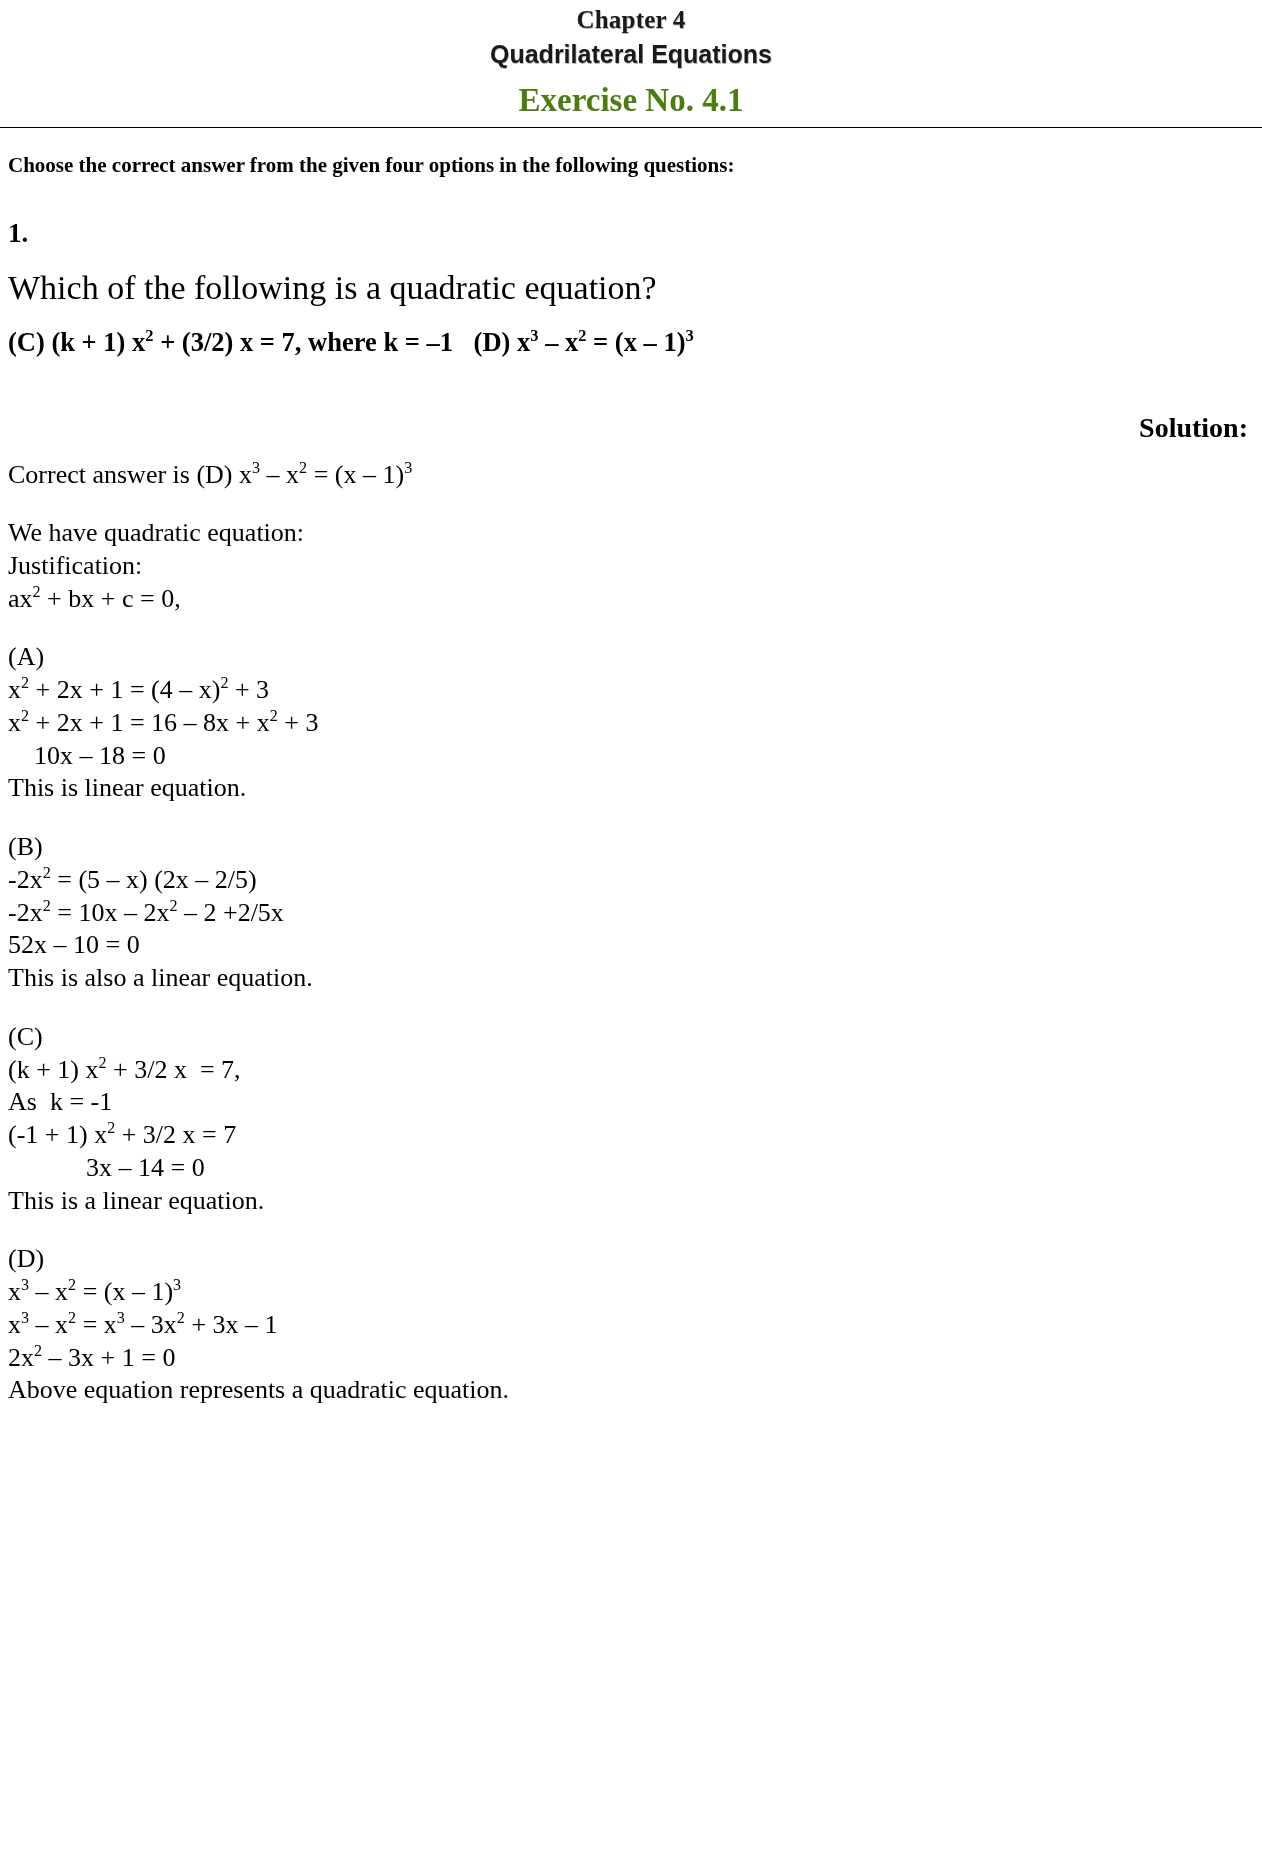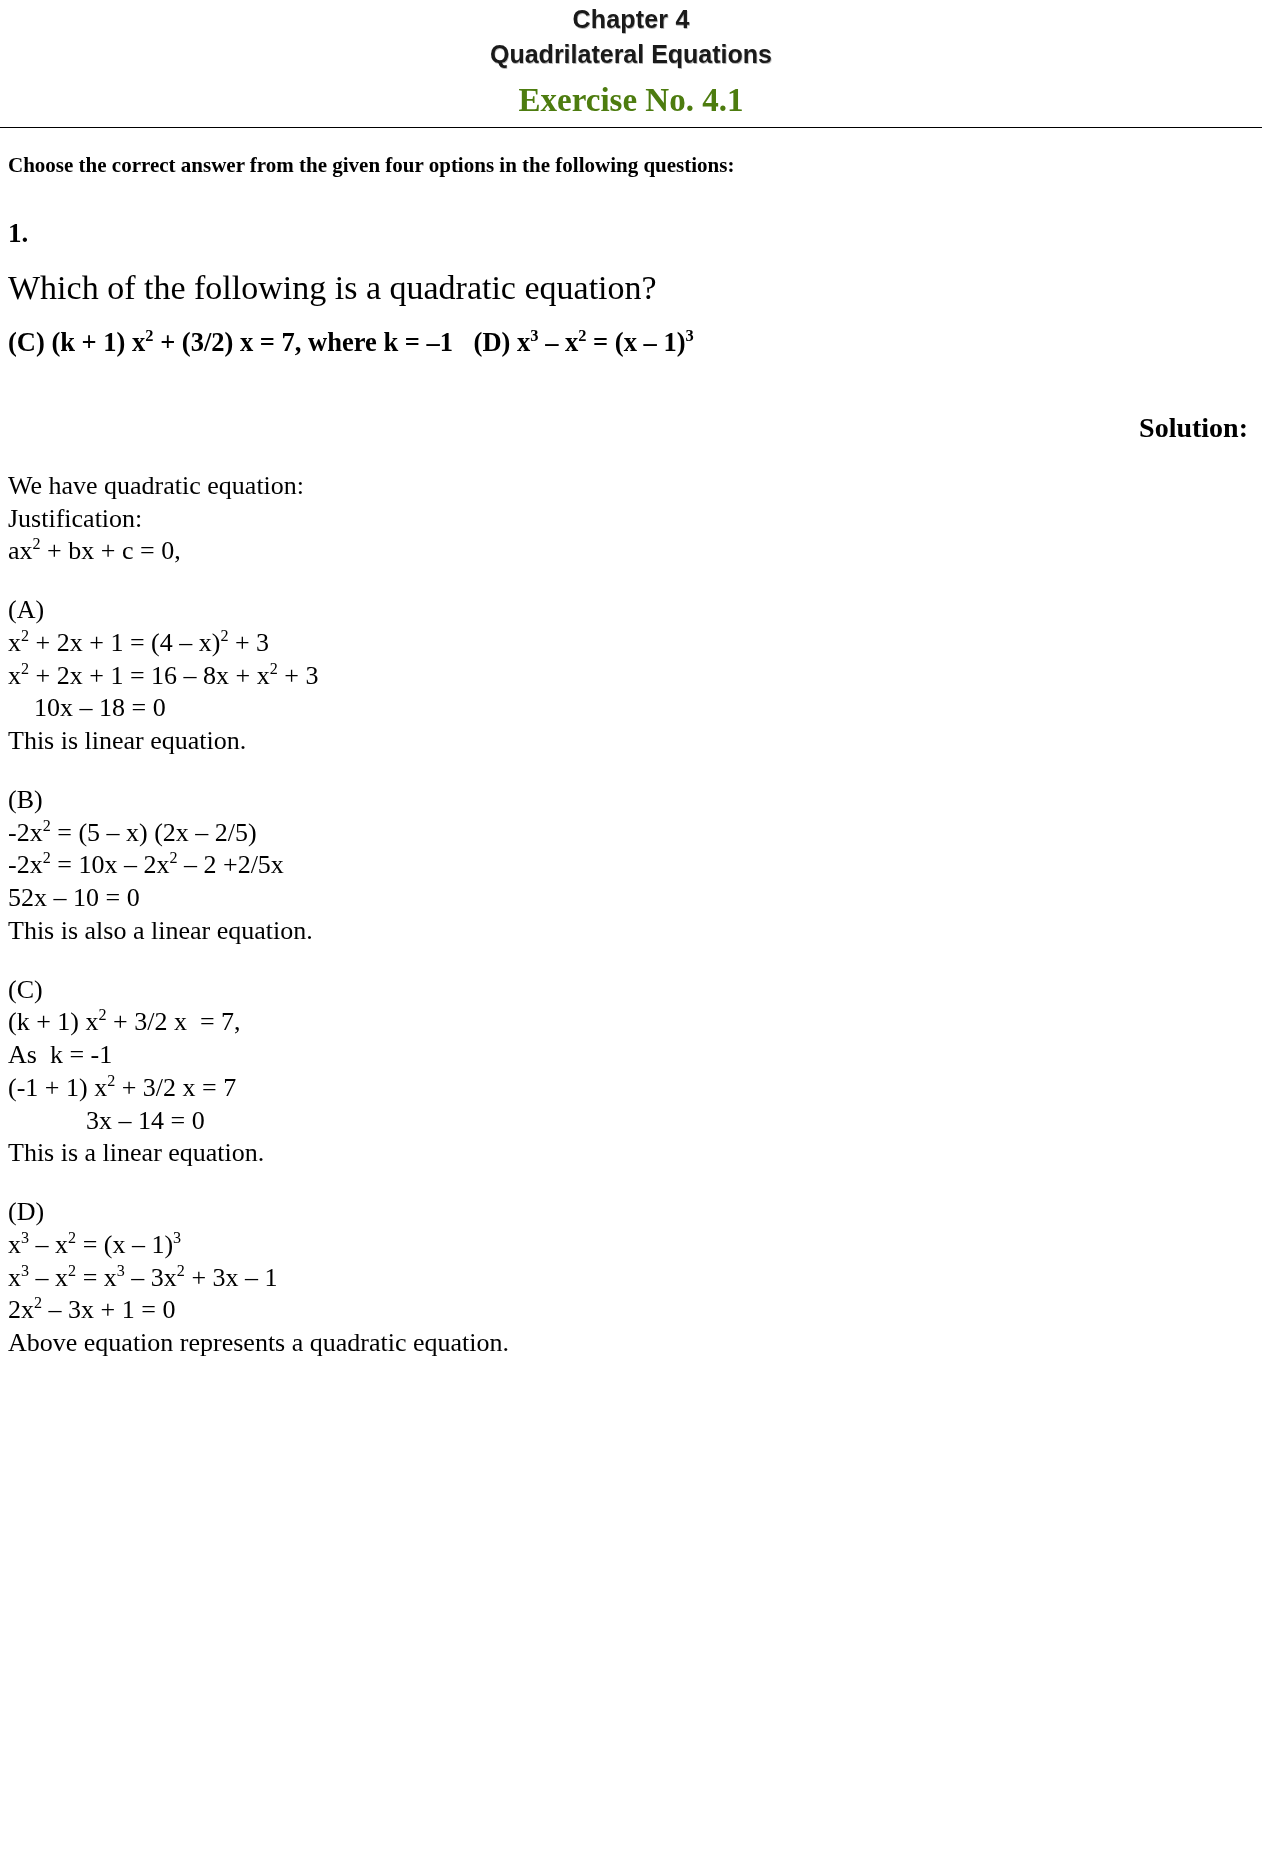--- a/index.html
+++ b/index.html
@@ -17,21 +17,21 @@
     width: 1262px;
     box-sizing: border-box;
     padding: 0 0 0 0;
     position: relative;
   }
   .header {
     text-align: center;
     padding-top: 4px;
   }
   .chapter-line {
-    font-family: Liberation Sans, sans-serif;
+    font-family: Liberation Serif, serif;
     font-weight: bold;
     font-size: 25px;
     letter-spacing: 0.2px;
     color: #1a1a1a;
     text-shadow: 0.6px 0.6px 0 #b9b9b9;
     line-height: 1.25;
   }
   .chapter-title {
     font-family: "Liberation Sans", sans-serif;
     font-weight: bold;
@@ -137,20 +137,21 @@
 
     <div class="options">
       <div class="opt-row">
         <span class="opt-c">(C) (k + 1) x<sup>2</sup> + (3/2) x = 7, where k = –1</span>
         <span class="opt-d">(D) x<sup>3</sup> – x<sup>2</sup> = (x – 1)<sup>3</sup></span>
       </div>
     </div>
 
     <div class="solution-head">Solution:</div>
 
+    <div class="normal">Correct answer is (D) x<sup>3</sup> – x<sup>2</sup> = (x – 1)<sup>3</sup></div>
 
     <div class="block">
       <div class="line">We have quadratic equation:</div>
       <div class="line">Justification:</div>
       <div class="line">ax<sup>2</sup> + bx + c = 0,</div>
     </div>
 
     <div class="block">
       <div class="line">(A)</div>
       <div class="line">x<sup>2</sup> + 2x + 1 = (4 – x)<sup>2</sup> + 3</div>

